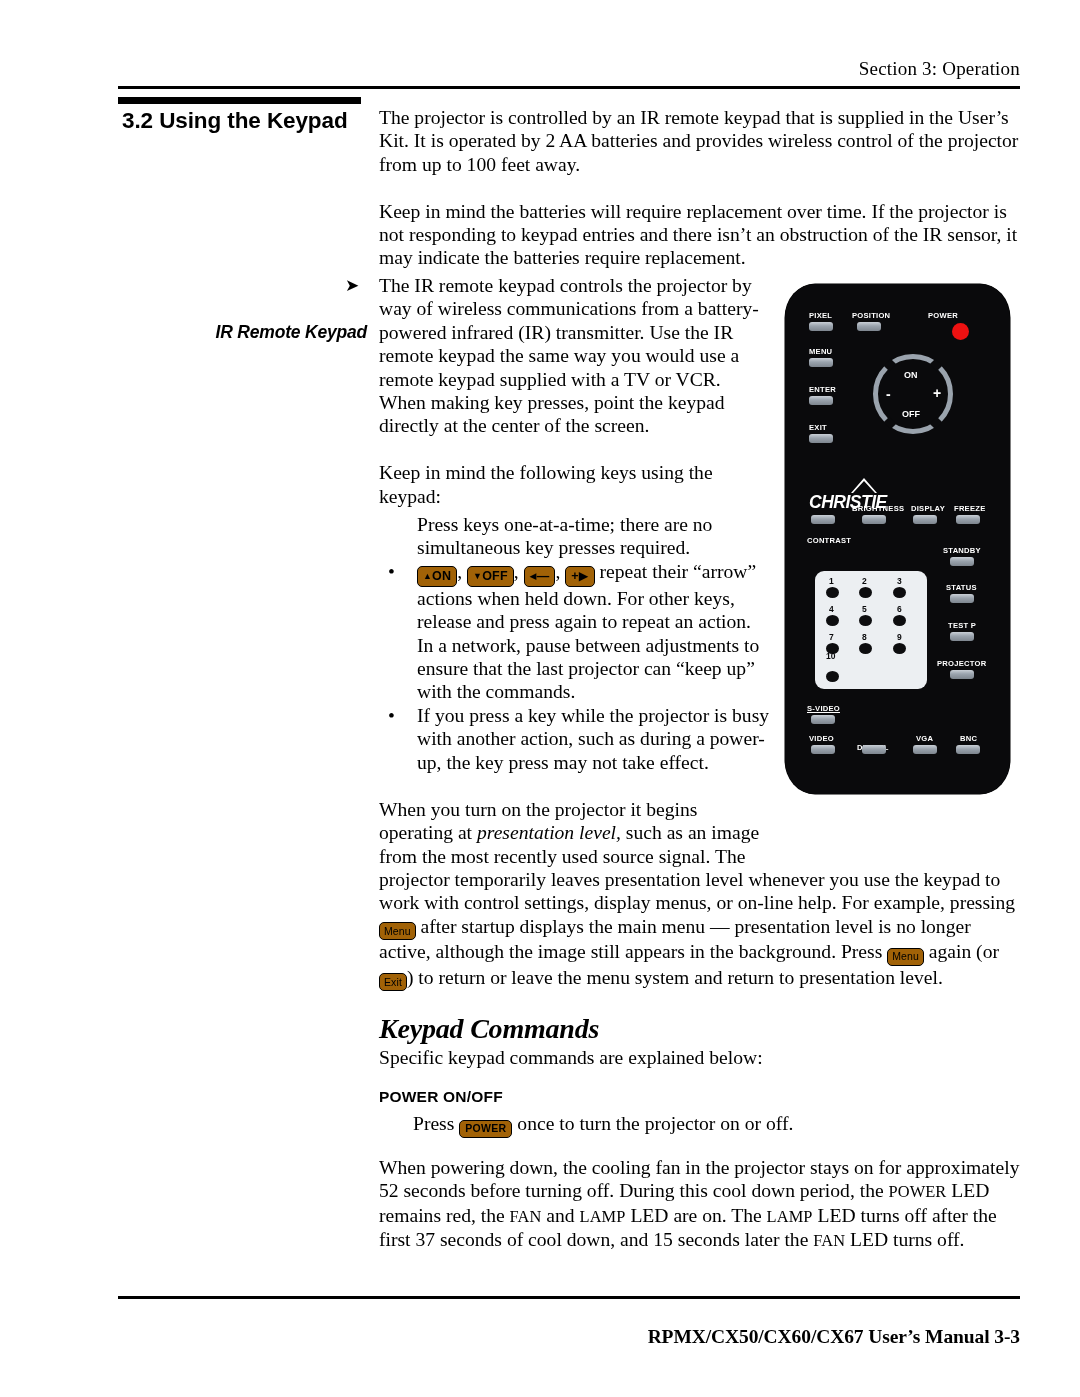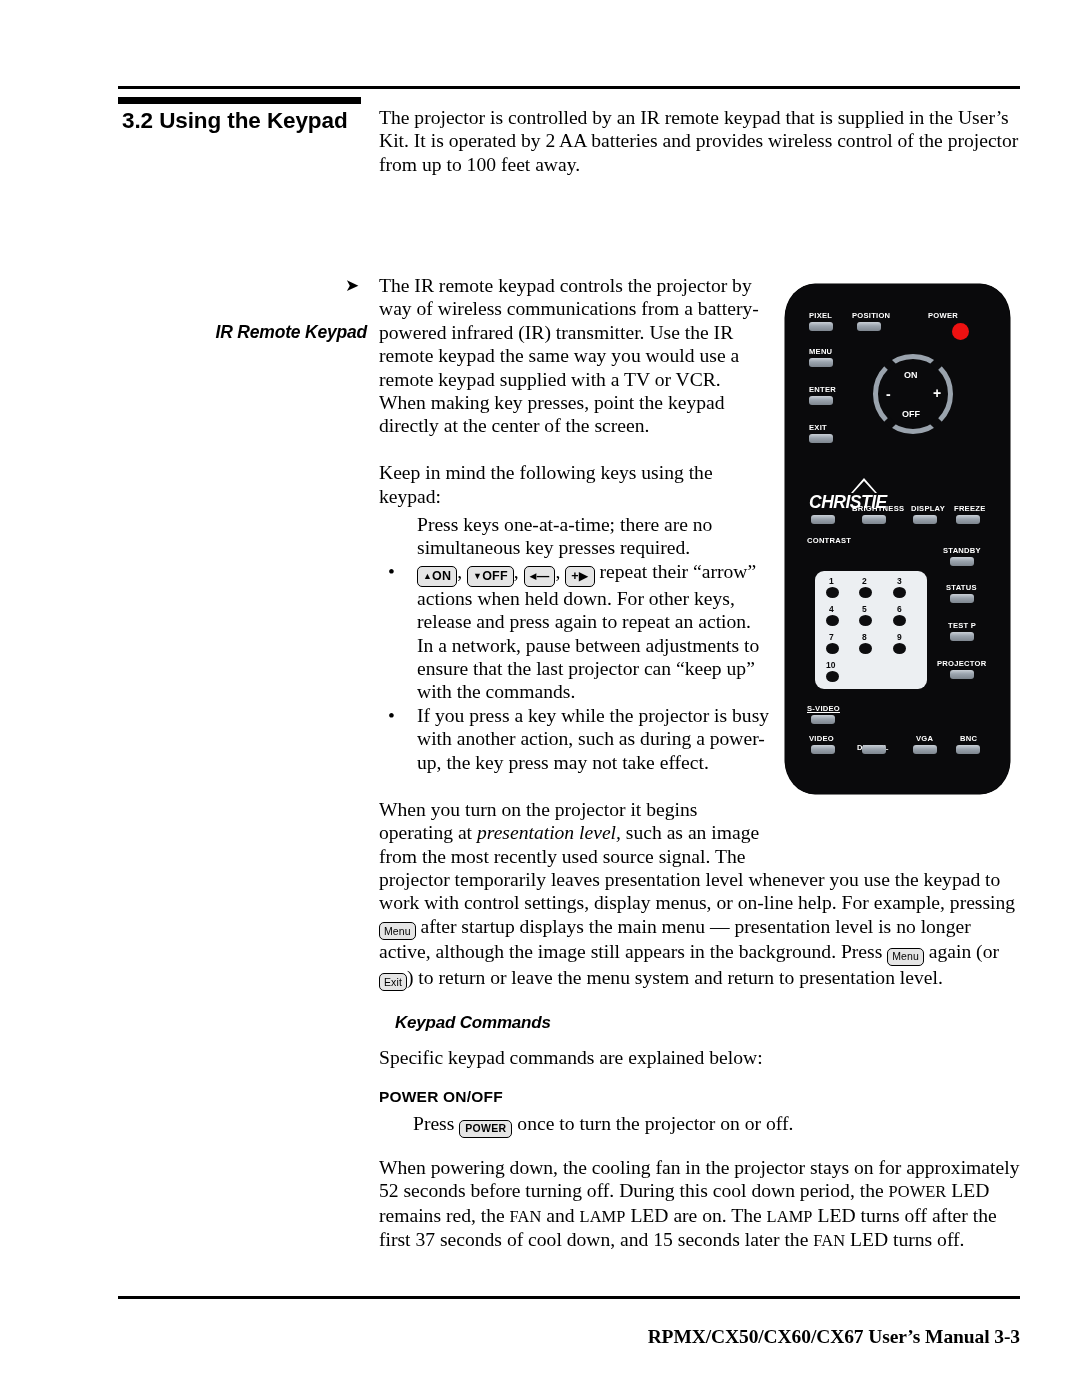--- a/index.html
+++ b/index.html
@@ -131,21 +131,21 @@
   .sc {
     font-size: 16.4px;
     letter-spacing: 0.1px;
   }
 
   
   .keycap {
     display: inline-block;
     border: 1.6px solid #000;
     border-radius: 5px;
-    background: #e5e5e5;
+    background: #a16207;
     font-family: "Liberation Sans", "DejaVu Sans", sans-serif;
     font-weight: bold;
     line-height: 1;
     vertical-align: -2px;
     white-space: nowrap;
   }
   .keycap.big {
     font-size: 12.5px;
     padding: 3px 5px 3.5px 5px;
     letter-spacing: 0.2px;
@@ -162,26 +162,25 @@
     padding: 2.5px 5px 3px 5px;
     letter-spacing: 0.3px;
   }
   .keycap .tri { font-size: 9px; vertical-align: 1px; }
 
   
   .kc-heading {
     position: absolute;
     left: 379px;
     top: 1013px;
-    font-family: Liberation Sans, sans-serif;
+    font-family: Liberation Serif, serif;
     font-style: italic;
     font-weight: bold;
-    font-size: 17px;
+    font-size: 28px;
     letter-spacing: -0.2px;
-    margin-left: 16px;
   }
   .sub-heading {
     position: absolute;
     left: 379px;
     top: 1088px;
     font-family: "Liberation Sans", "DejaVu Sans", sans-serif;
     font-weight: bold;
     font-size: 15.5px;
     letter-spacing: 0.2px;
   }
@@ -326,31 +325,33 @@
     height: 11px;
     border-radius: 50%;
     background: #0d0d0f;
   }
 </style>
 </head>
 <body>
 
 <div class="page">
 
+  <div class="running-head">Section 3: Operation</div>
   <div class="header-rule"></div>
 
   <div class="head-bar"></div>
   <div class="section-title">3.2 Using the Keypad</div>
 
   <div class="side-head">IR Remote Keypad</div>
   <div class="side-arrow">➤</div>
 
   <div class="col-wide" style="top:106px;">
     <p>The projector is controlled by an IR remote keypad that is supplied in the User’s Kit. It is operated by 2 AA batteries and provides wireless control of the projector from up to 100 feet away.</p>
     <div class="gap"></div>
+    <p>Keep in mind the batteries will require replacement over time. If the projector is not responding to keypad entries and there isn’t an obstruction of the IR sensor, it may indicate the batteries require replacement.</p>
   </div>
 
   <div class="col-narrow" style="top:274px;">
     <p>The IR remote keypad controls the projector by way of wireless communications from a battery-powered infrared (IR) transmitter. Use the IR remote keypad the same way you would use a remote keypad supplied with a TV or VCR. When making key presses, point the keypad directly at the center of the screen.</p>
     <div class="gap"></div>
     <p>Keep in mind the following keys using the keypad:</p>
   </div>
 
   <div class="bullets" style="top:513px;">
 
@@ -472,21 +473,21 @@
       <div class="nlab" style="left:82px;top:33px;">6</div>
       <div class="ndot" style="left:78px;top:44px;"></div>
 
       <div class="nlab" style="left:14px;top:61px;">7</div>
       <div class="ndot" style="left:11px;top:72px;"></div>
       <div class="nlab" style="left:47px;top:61px;">8</div>
       <div class="ndot" style="left:44px;top:72px;"></div>
       <div class="nlab" style="left:82px;top:61px;">9</div>
       <div class="ndot" style="left:78px;top:72px;"></div>
 
-      <div class="nlab" style="left:11px;top:89px;">10</div>
+      <div class="nlab" style="left:11px;top:80px;">10</div>
       <div class="ndot" style="left:11px;top:100px;"></div>
     </div>
 
     <div class="lbl" style="left:22px;top:420px;text-decoration:underline;">S-VIDEO</div>
     <div class="btn" style="left:26px;top:431px;"></div>
 
     <div class="lbl" style="left:24px;top:450px;">VIDEO</div>
     <div class="btn" style="left:26px;top:461px;"></div>
 
     <div class="lbl" style="left:72px;top:450px;margin-top:9px;">DIGITAL</div>

